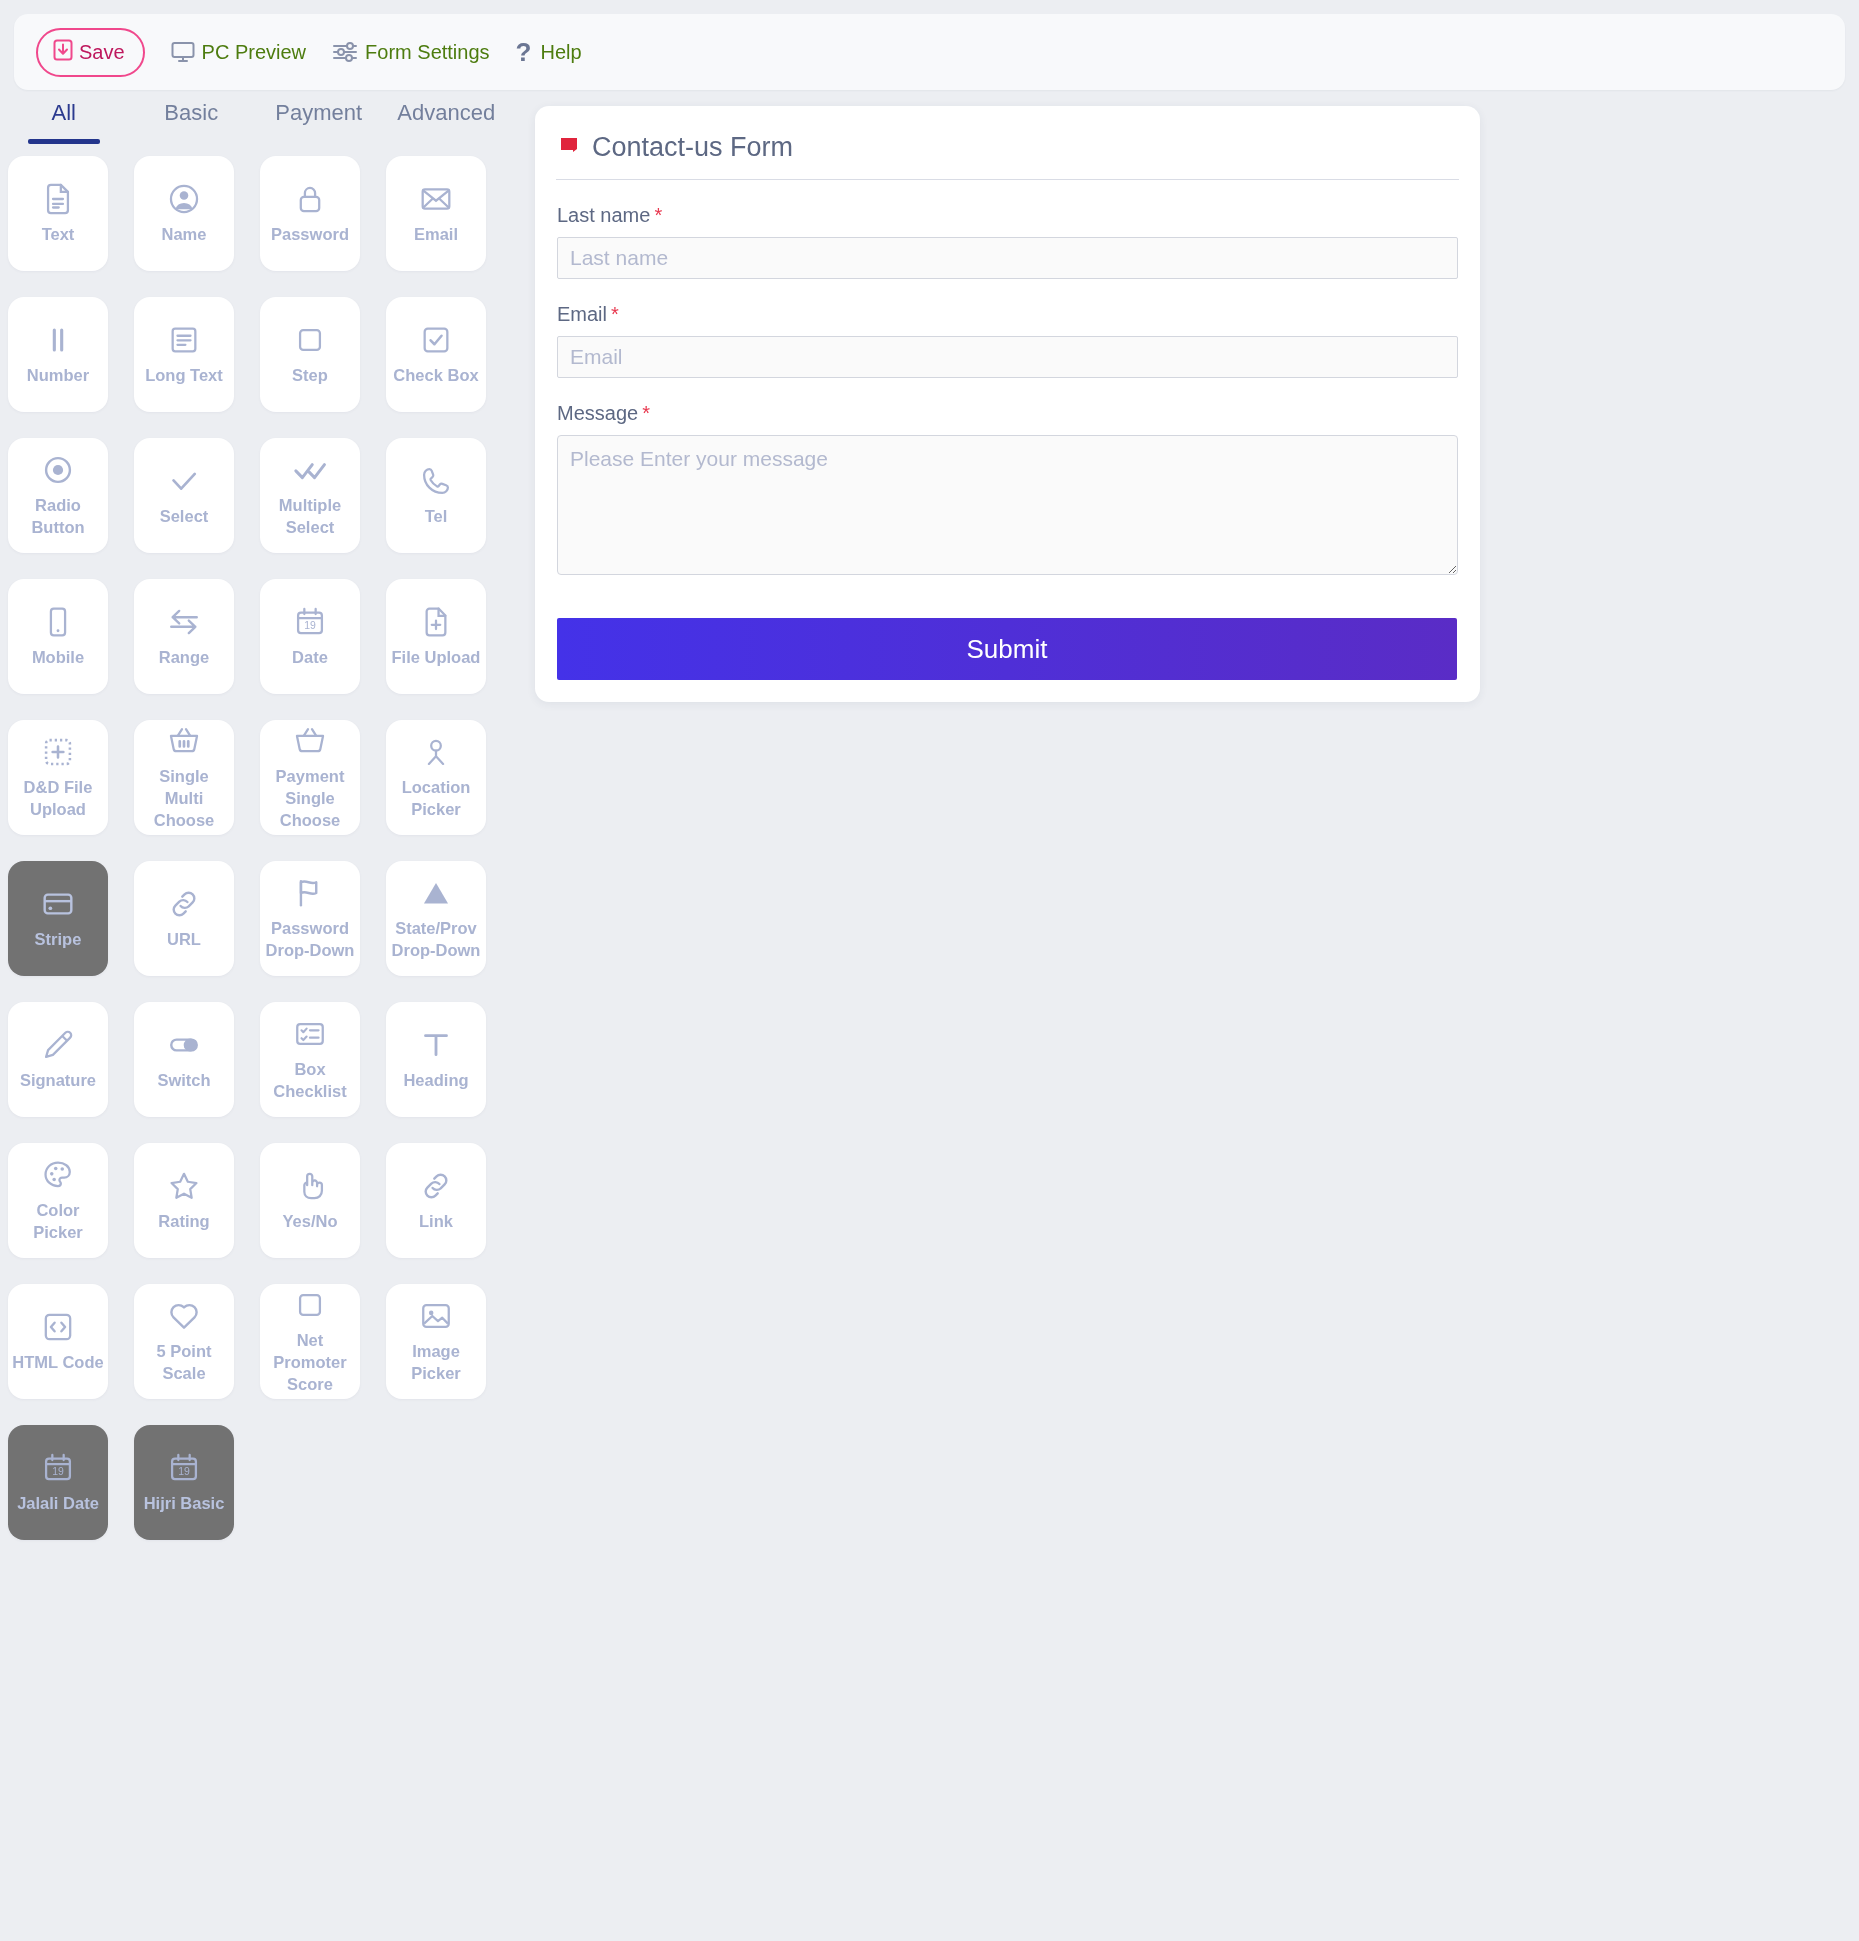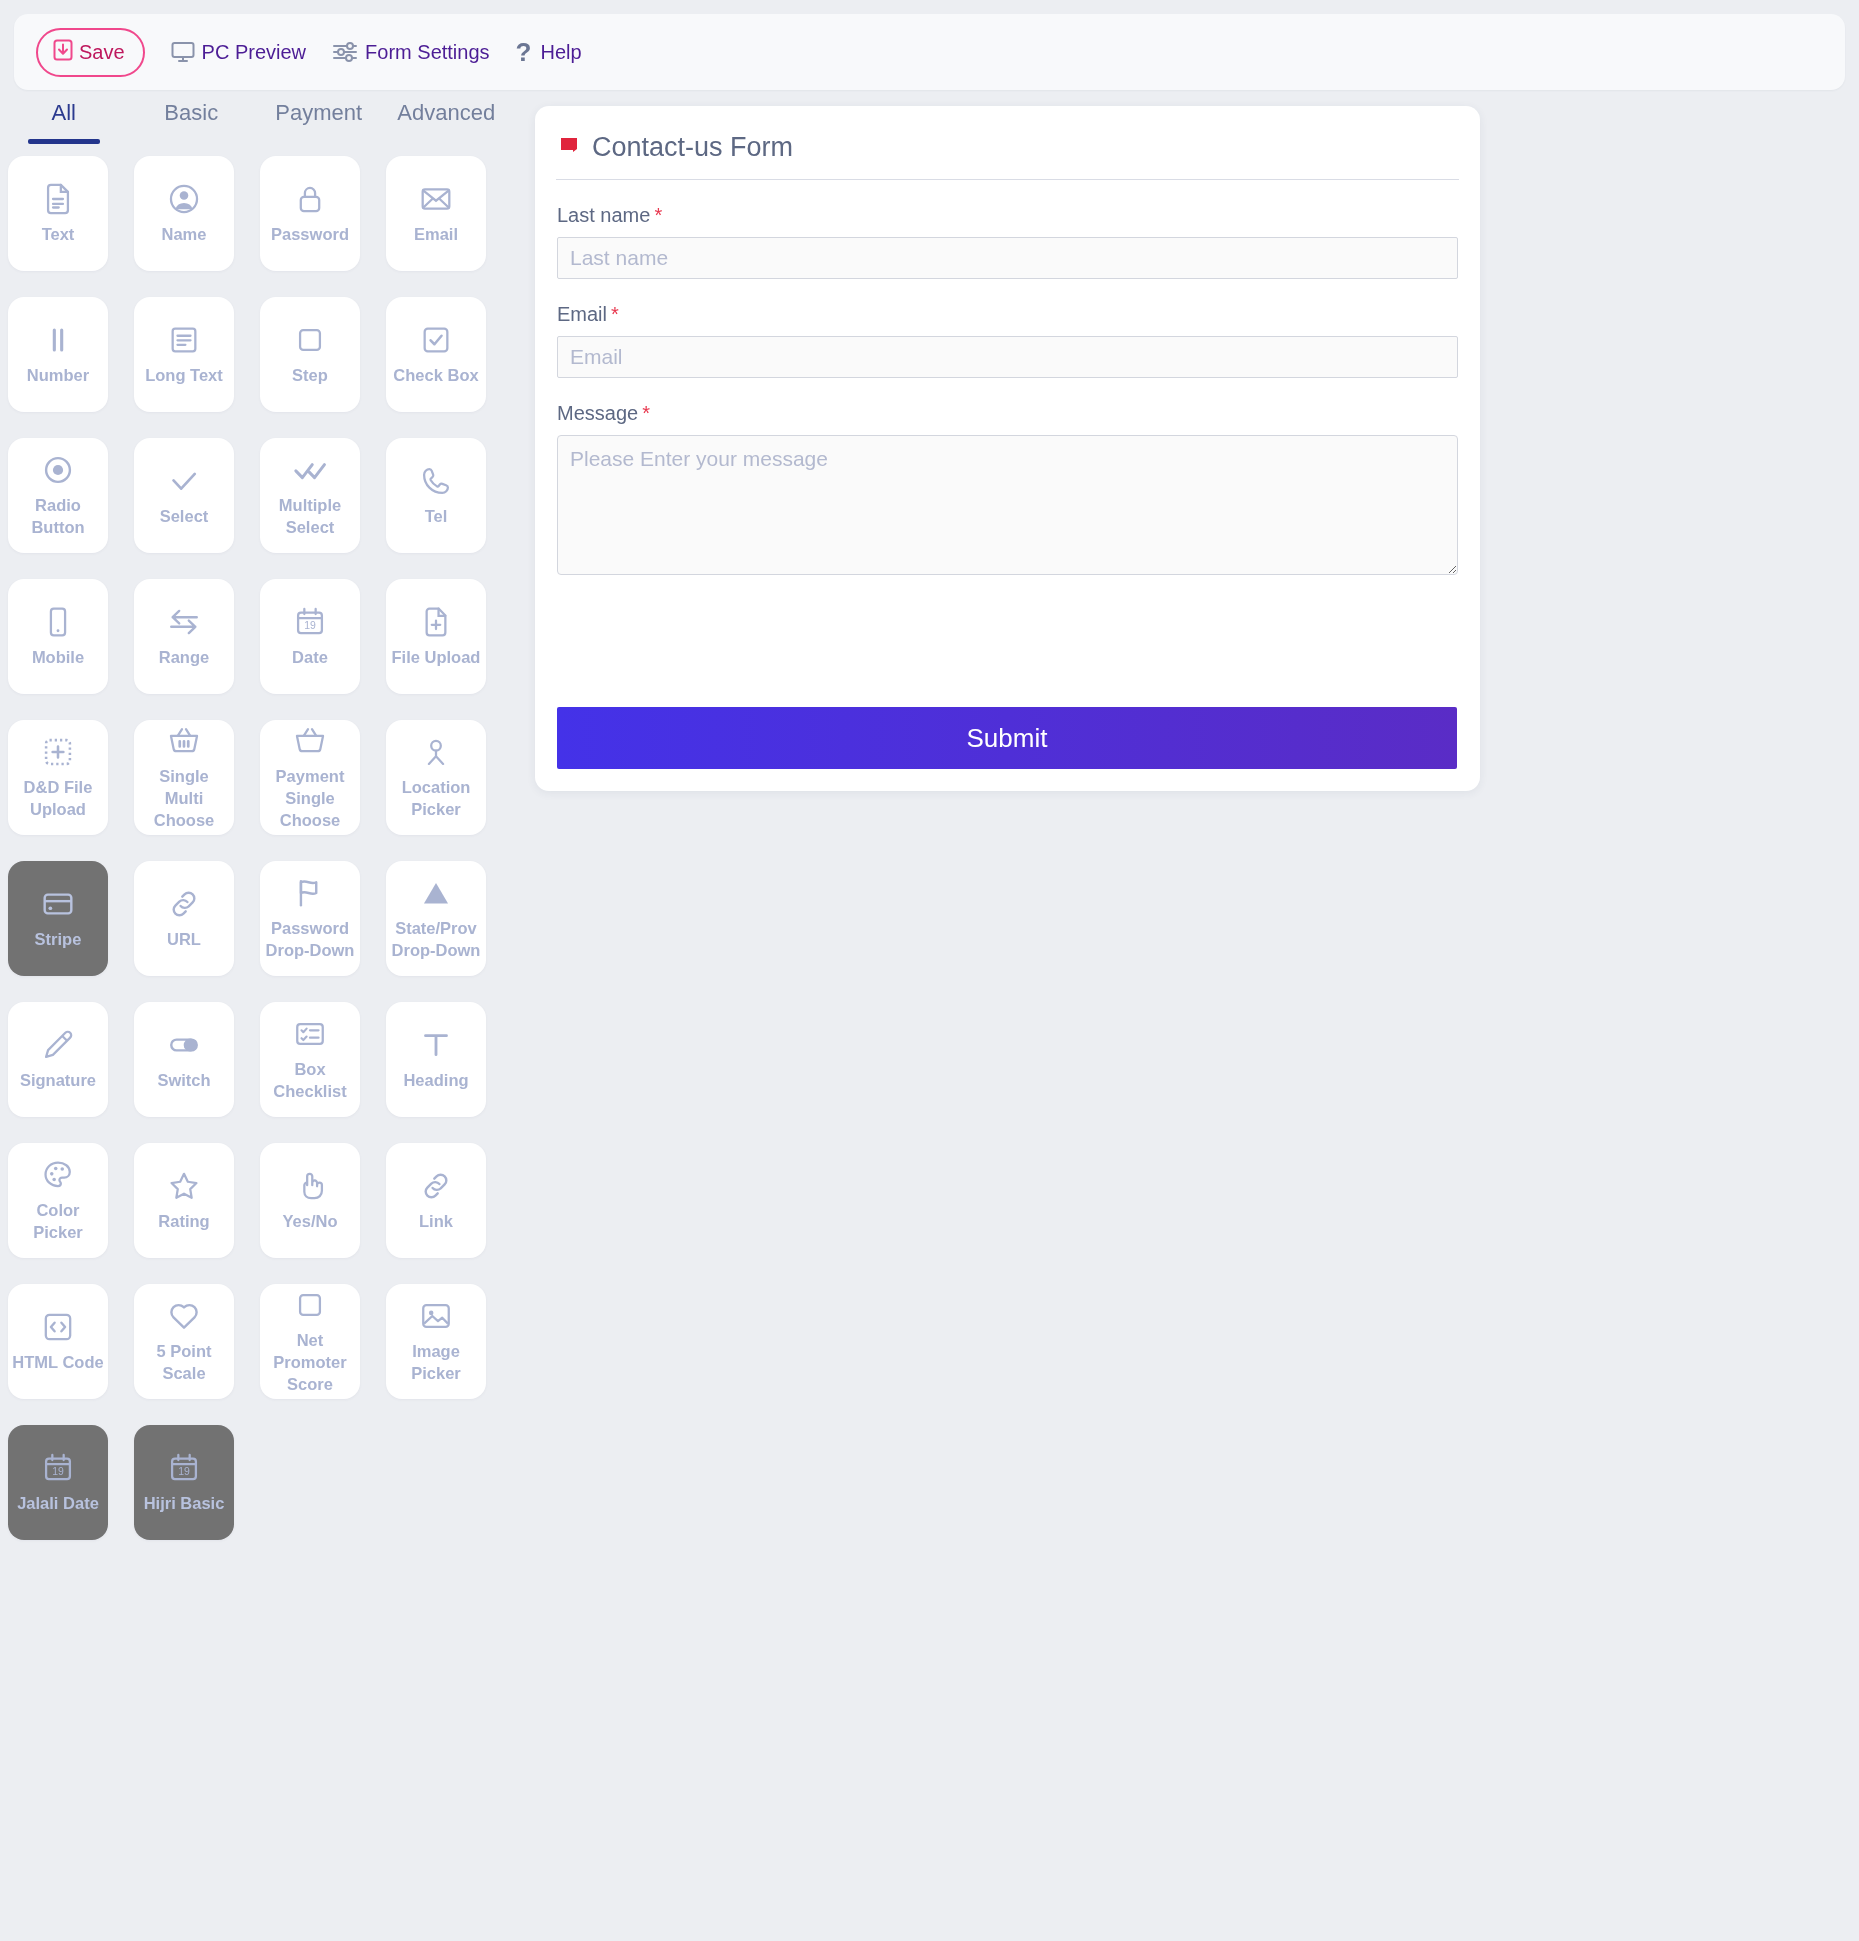--- a/index.html
+++ b/index.html
@@ -50,21 +50,21 @@
   .save-btn .lbl { font-size: 20px; color: #be185d; }
 
   .tool-item {
     display: flex;
     align-items: center;
     gap: 7px;
     color: #6b7693;
     font-size: 20px;
     cursor: pointer;
   }
-  .tool-item .lbl { color: #4c1d95; font-size: 20px; }
+  .tool-item .lbl { color: #4d7c0f; font-size: 20px; }
   .tool-item svg { display: block; }
 
   .help-q {
     font-size: 26px;
     font-weight: bold;
     color: #6b7693;
     line-height: 1;
     margin-right: 2px;
   }
 
@@ -136,21 +136,21 @@
   .pal-card svg { display: block; }
   .pal-card.dark { background: #727272; }
   .pal-card.dark .pal-label { color: #b8c2de; }
 
   
   .form-card {
     position: absolute;
     left: 535px;
     top: 106px;
     width: 945px;
-    height: 685px;
+    height: 596px;
     background: #ffffff;
     border-radius: 14px;
     box-shadow: 0 2px 10px rgba(40,50,80,0.07);
     padding: 26px 20px 0 20px;
   }
 
   .form-title-row {
     display: flex;
     align-items: center;
     gap: 10px;

